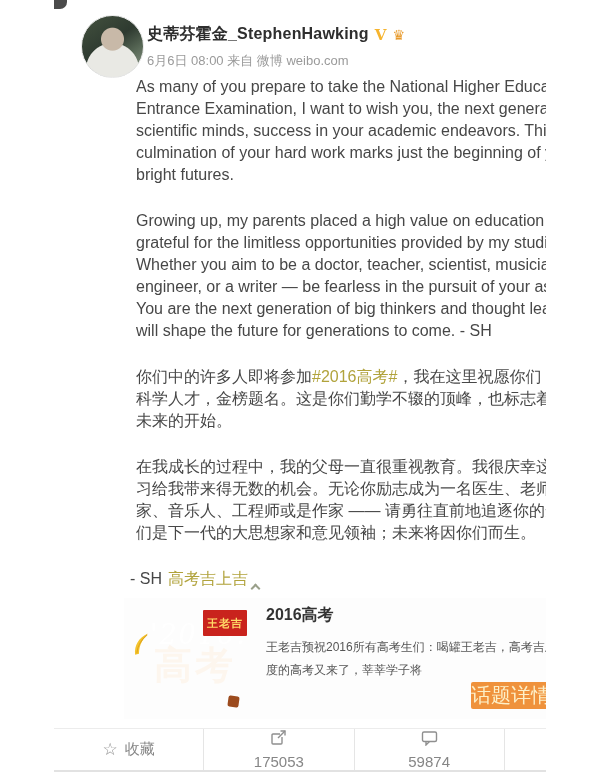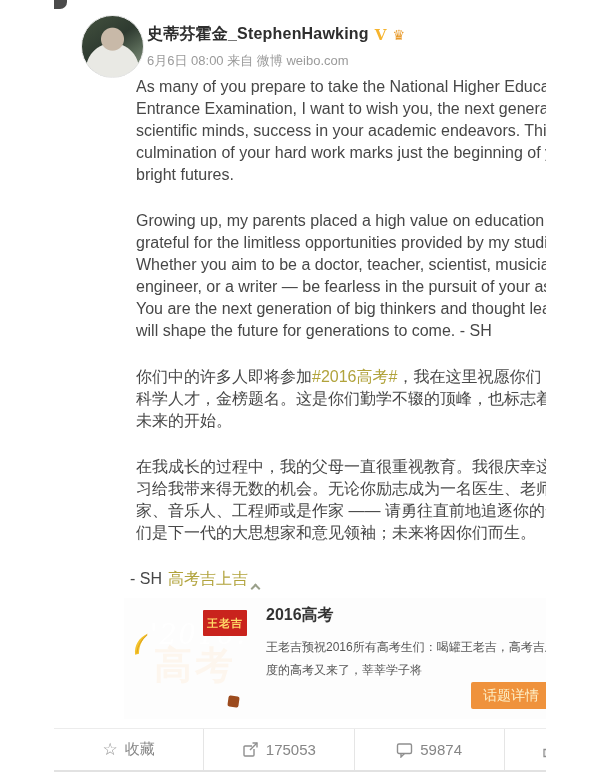--- a/index.html
+++ b/index.html
@@ -47,30 +47,30 @@
     font-style:italic; font-size:27px; letter-spacing:2px; text-shadow:0 0 2px rgba(255,255,255,.4); }
   .exam-text { position:absolute; left:30px; top:56px; color:#fdf6ee; font-size:38px; font-weight:bold;
     letter-spacing:3px; text-shadow:0 0 2px rgba(255,255,255,.3); }
   .quill { position:absolute; left:6px; top:34px; transform:rotate(-12deg); }
   .seal { position:absolute; left:104px; top:98px; width:11px; height:11px; background:#9c4b1e; transform:rotate(8deg); border-radius:2px; }
   .card-right { position:absolute; left:142px; top:6px; width:358px; }
   .card-title { font-size:16px; font-weight:bold; color:#333; margin-bottom:10px; }
   .card-desc { font-size:12px; line-height:23px; color:#555; }
   .card-btns { position:absolute; right:0; top:84px; display:flex; gap:7px; }
   .topic-btn { width:80px; height:27px; background:#ef923c; border:none; border-radius:2px;
-    color:#fdf0c8; font-size:14px; display:flex; align-items:center; justify-content:center; cursor:pointer; }
+    color:#fdf0c8; font-size:20px; display:flex; align-items:center; justify-content:center; cursor:pointer; }
   .follow-btn-card { width:66px; height:27px; background:#fff; border:1px solid #dcdcdc; border-radius:2px;
     display:flex; align-items:center; justify-content:center; gap:2px; font-size:14px; color:#333; cursor:pointer; }
 
   
   .action-bar { position:absolute; left:0; bottom:0; width:600px; height:44px; background:#fff;
     border-top:1px solid #ececec; border-bottom:2px solid #e2e2e2; display:flex; }
   .action-item { flex:1 1 0; display:flex; align-items:center; justify-content:center; gap:7px;
     color:#868686; font-size:15px; cursor:pointer; position:relative; }
-  .action-item + .action-item { border-left:1px solid #e5e5e5; }
+  .action-item + .action-item { border-left:1px solid #e5e5e5;flex-direction:column; }
   .action-icon { display:flex; align-items:center; color:#8f8f8f; }
   .star-glyph { font-size:17px; line-height:1; color:#8f8f8f; }
 </style>
 </head>
 <body>
 
 <div class="screen">
 
   <div class="corner-artifact"></div>
 

